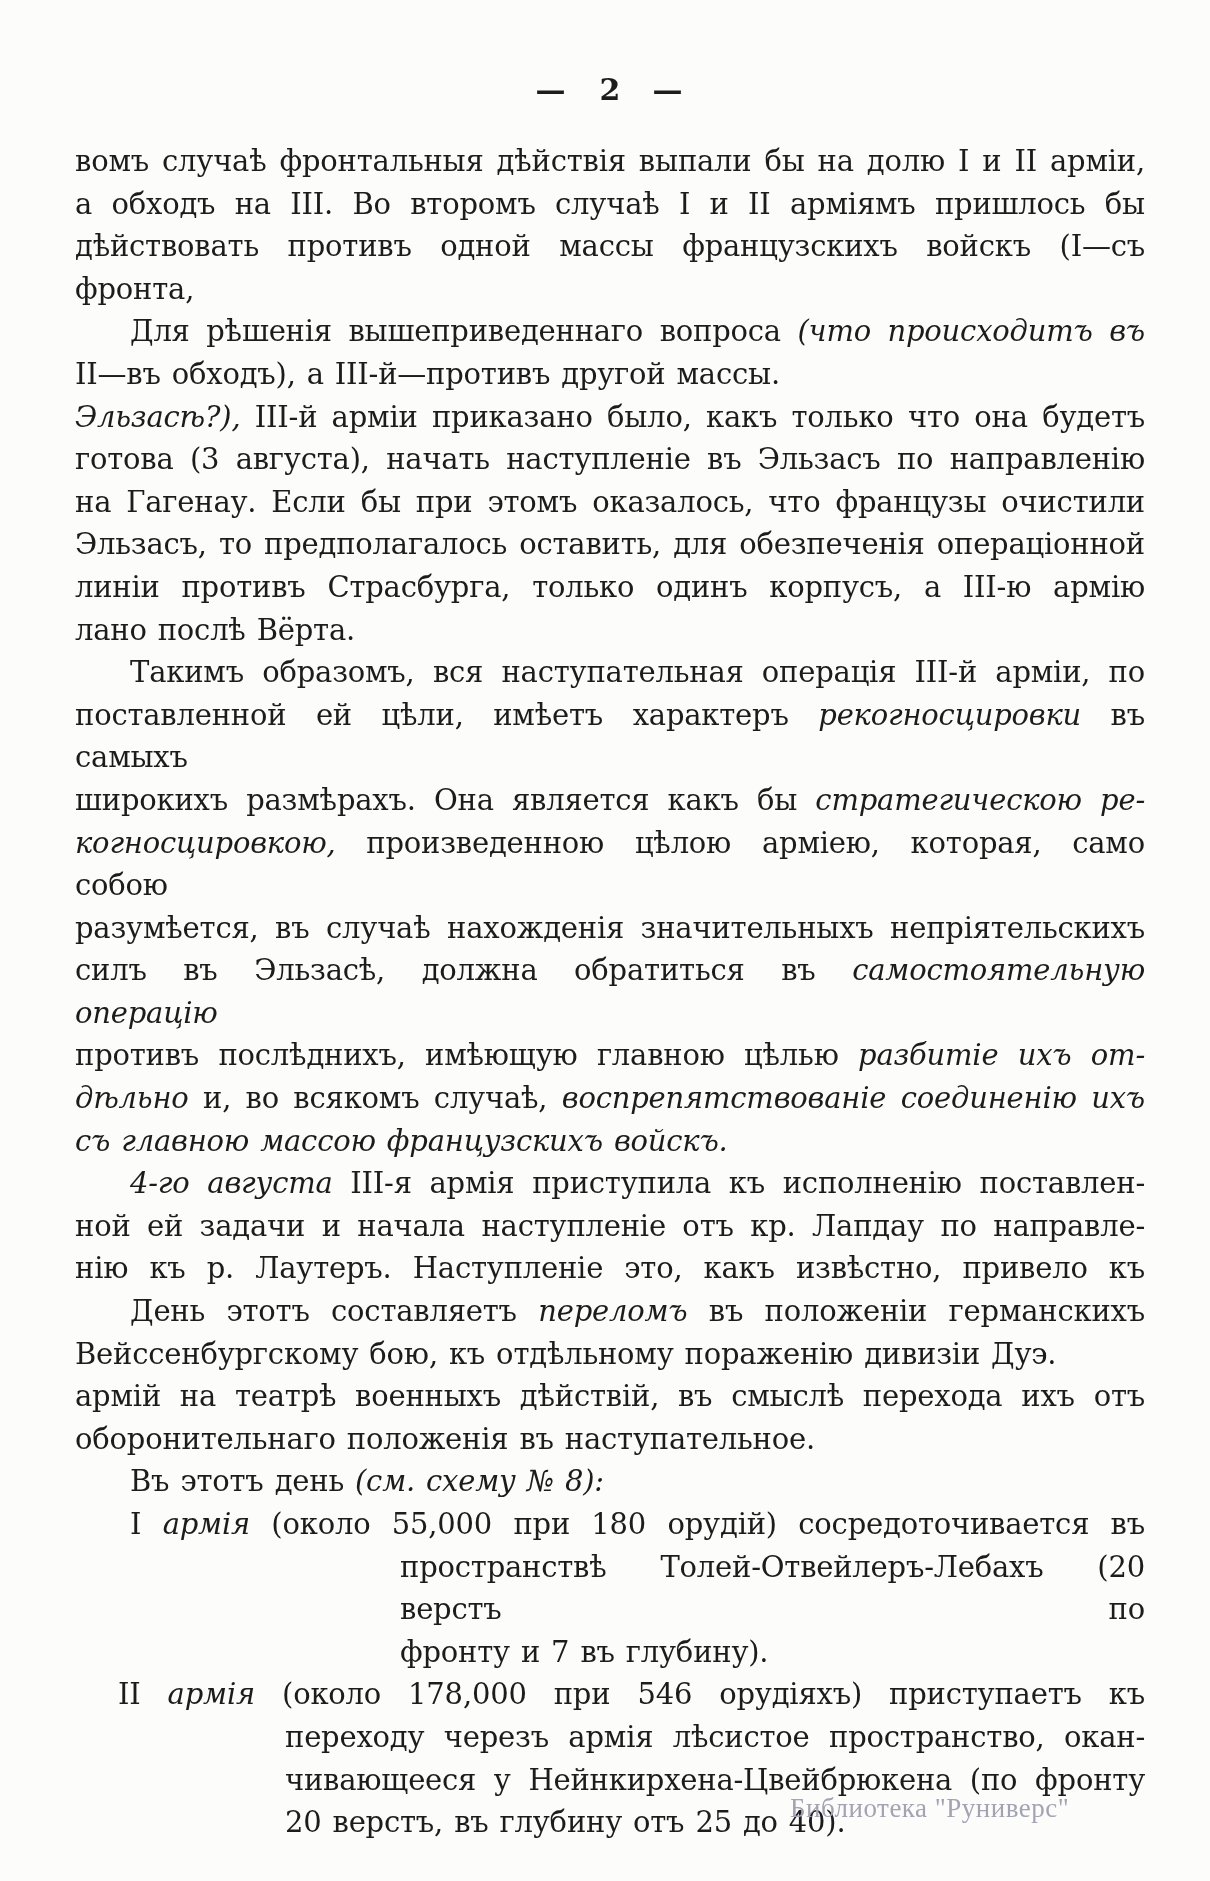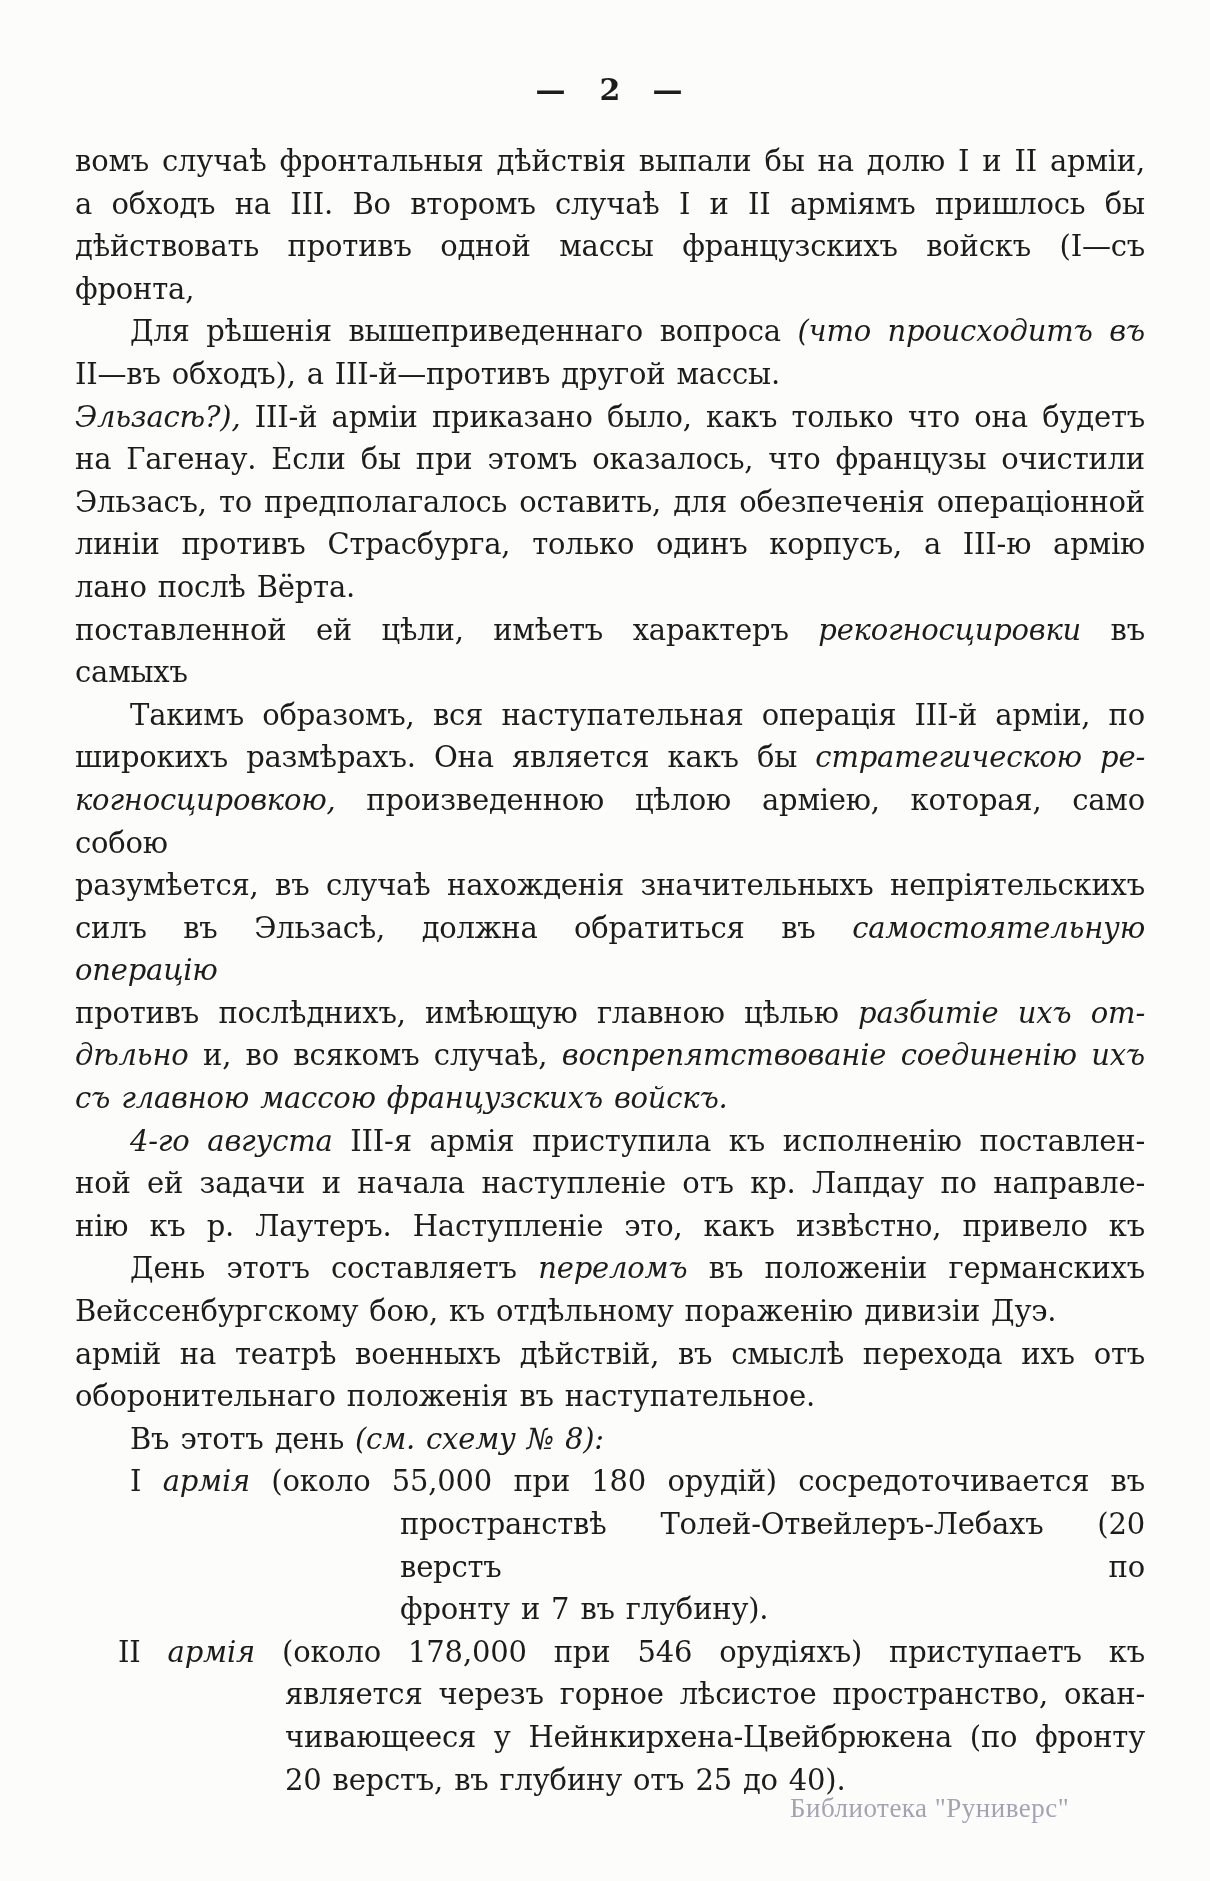--- a/index.html
+++ b/index.html
@@ -55,43 +55,44 @@
   <span class="hdr-dash">—</span><span class="pagenum">2</span><span class="hdr-dash">—</span>
 </div>
 
 <div class="text-block" id="text-block">
     <div class="line just"><span>вомъ случаѣ фронтальныя дѣйствія выпали бы на долю I и II арміи,</span></div>
     <div class="line just"><span>а обходъ на III. Во второмъ случаѣ I и II арміямъ пришлось бы</span></div>
     <div class="line just"><span>дѣйствовать противъ одной массы французскихъ войскъ (I—съ фронта,</span></div>
     <div class="line just ind-para"><span>Для рѣшенія вышеприведеннаго вопроса </span><span class="it">(что происходитъ въ</span></div>
     <div class="line left"><span>II—въ обходъ), а III-й—противъ другой массы.</span></div>
     <div class="line just"><span class="it">Эльзасѣ?),</span><span> III-й арміи приказано было, какъ только что она будетъ</span></div>
+    <div class="line just"><span>готова (3 августа), начать наступленіе въ Эльзасъ по направленію</span></div>
     <div class="line just"><span>на Гагенау. Если бы при этомъ оказалось, что французы очистили</span></div>
     <div class="line just"><span>Эльзасъ, то предполагалось оставить, для обезпеченія операціонной</span></div>
     <div class="line just"><span>линіи противъ Страсбурга, только одинъ корпусъ, а III-ю армію</span></div>
     <div class="line left"><span>лано послѣ Вёрта.</span></div>
+    <div class="line just ind-para"><span>Такимъ образомъ, вся наступательная операція III-й арміи, по</span></div>
     <div class="line just"><span>поставленной ей цѣли, имѣетъ характеръ </span><span class="it">рекогносцировки</span><span> въ самыхъ</span></div>
-    <div class="line just ind-para"><span>Такимъ образомъ, вся наступательная операція III-й арміи, по</span></div>
     <div class="line just"><span>широкихъ размѣрахъ. Она является какъ бы </span><span class="it">стратегическою ре-</span></div>
     <div class="line just"><span class="it">когносцировкою,</span><span> произведенною цѣлою арміею, которая, само собою</span></div>
     <div class="line just"><span>разумѣется, въ случаѣ нахожденія значительныхъ непріятельскихъ</span></div>
     <div class="line just"><span>силъ въ Эльзасѣ, должна обратиться въ </span><span class="it">самостоятельную операцію</span></div>
     <div class="line just"><span>противъ послѣднихъ, имѣющую главною цѣлью </span><span class="it">разбитіе ихъ от-</span></div>
     <div class="line just"><span class="it">дѣльно</span><span> и, во всякомъ случаѣ, </span><span class="it">воспрепятствованіе соединенію ихъ</span></div>
     <div class="line left"><span class="it">съ главною массою французскихъ войскъ.</span></div>
     <div class="line just ind-para"><span class="it">4-го августа</span><span> III-я армія приступила къ исполненію поставлен-</span></div>
     <div class="line just"><span>ной ей задачи и начала наступленіе отъ кр. Лапдау по направле-</span></div>
     <div class="line just"><span>нію къ р. Лаутеръ. Наступленіе это, какъ извѣстно, привело къ</span></div>
     <div class="line just ind-para"><span>День этотъ составляетъ </span><span class="it">переломъ</span><span> въ положеніи германскихъ</span></div>
     <div class="line left"><span>Вейссенбургскому бою, къ отдѣльному пораженію дивизіи Дуэ.</span></div>
     <div class="line just"><span>армій на театрѣ военныхъ дѣйствій, въ смыслѣ перехода ихъ отъ</span></div>
     <div class="line left"><span>оборонительнаго положенія въ наступательное.</span></div>
     <div class="line left ind-para"><span>Въ этотъ день </span><span class="it">(см. схему № 8):</span></div>
     <div class="line just ind-n1"><span>I </span><span class="it">армія</span><span> (около 55,000 при 180 орудій) сосредоточивается въ</span></div>
     <div class="line just ind-c1"><span>пространствѣ Толей-Отвейлеръ-Лебахъ (20 верстъ по</span></div>
     <div class="line left ind-c1"><span>фронту и 7 въ глубину).</span></div>
     <div class="line just ind-n2"><span>II </span><span class="it">армія</span><span> (около 178,000 при 546 орудіяхъ) приступаетъ къ</span></div>
-    <div class="line just ind-c2"><span>является черезъ горное лѣсистое пространство, окан-</span></div>
+    <div class="line just ind-c2"><span>переходу черезъ армія лѣсистое пространство, окан-</span></div>
     <div class="line just ind-c2"><span>чивающееся у Нейнкирхена-Цвейбрюкена (по фронту</span></div>
     <div class="line left ind-c2"><span>20 верстъ, въ глубину отъ 25 до 40).</span></div>
   </div>
 
 <div class="footer-watermark">Библиотека "Руниверс"</div>
 
 </body></html>

